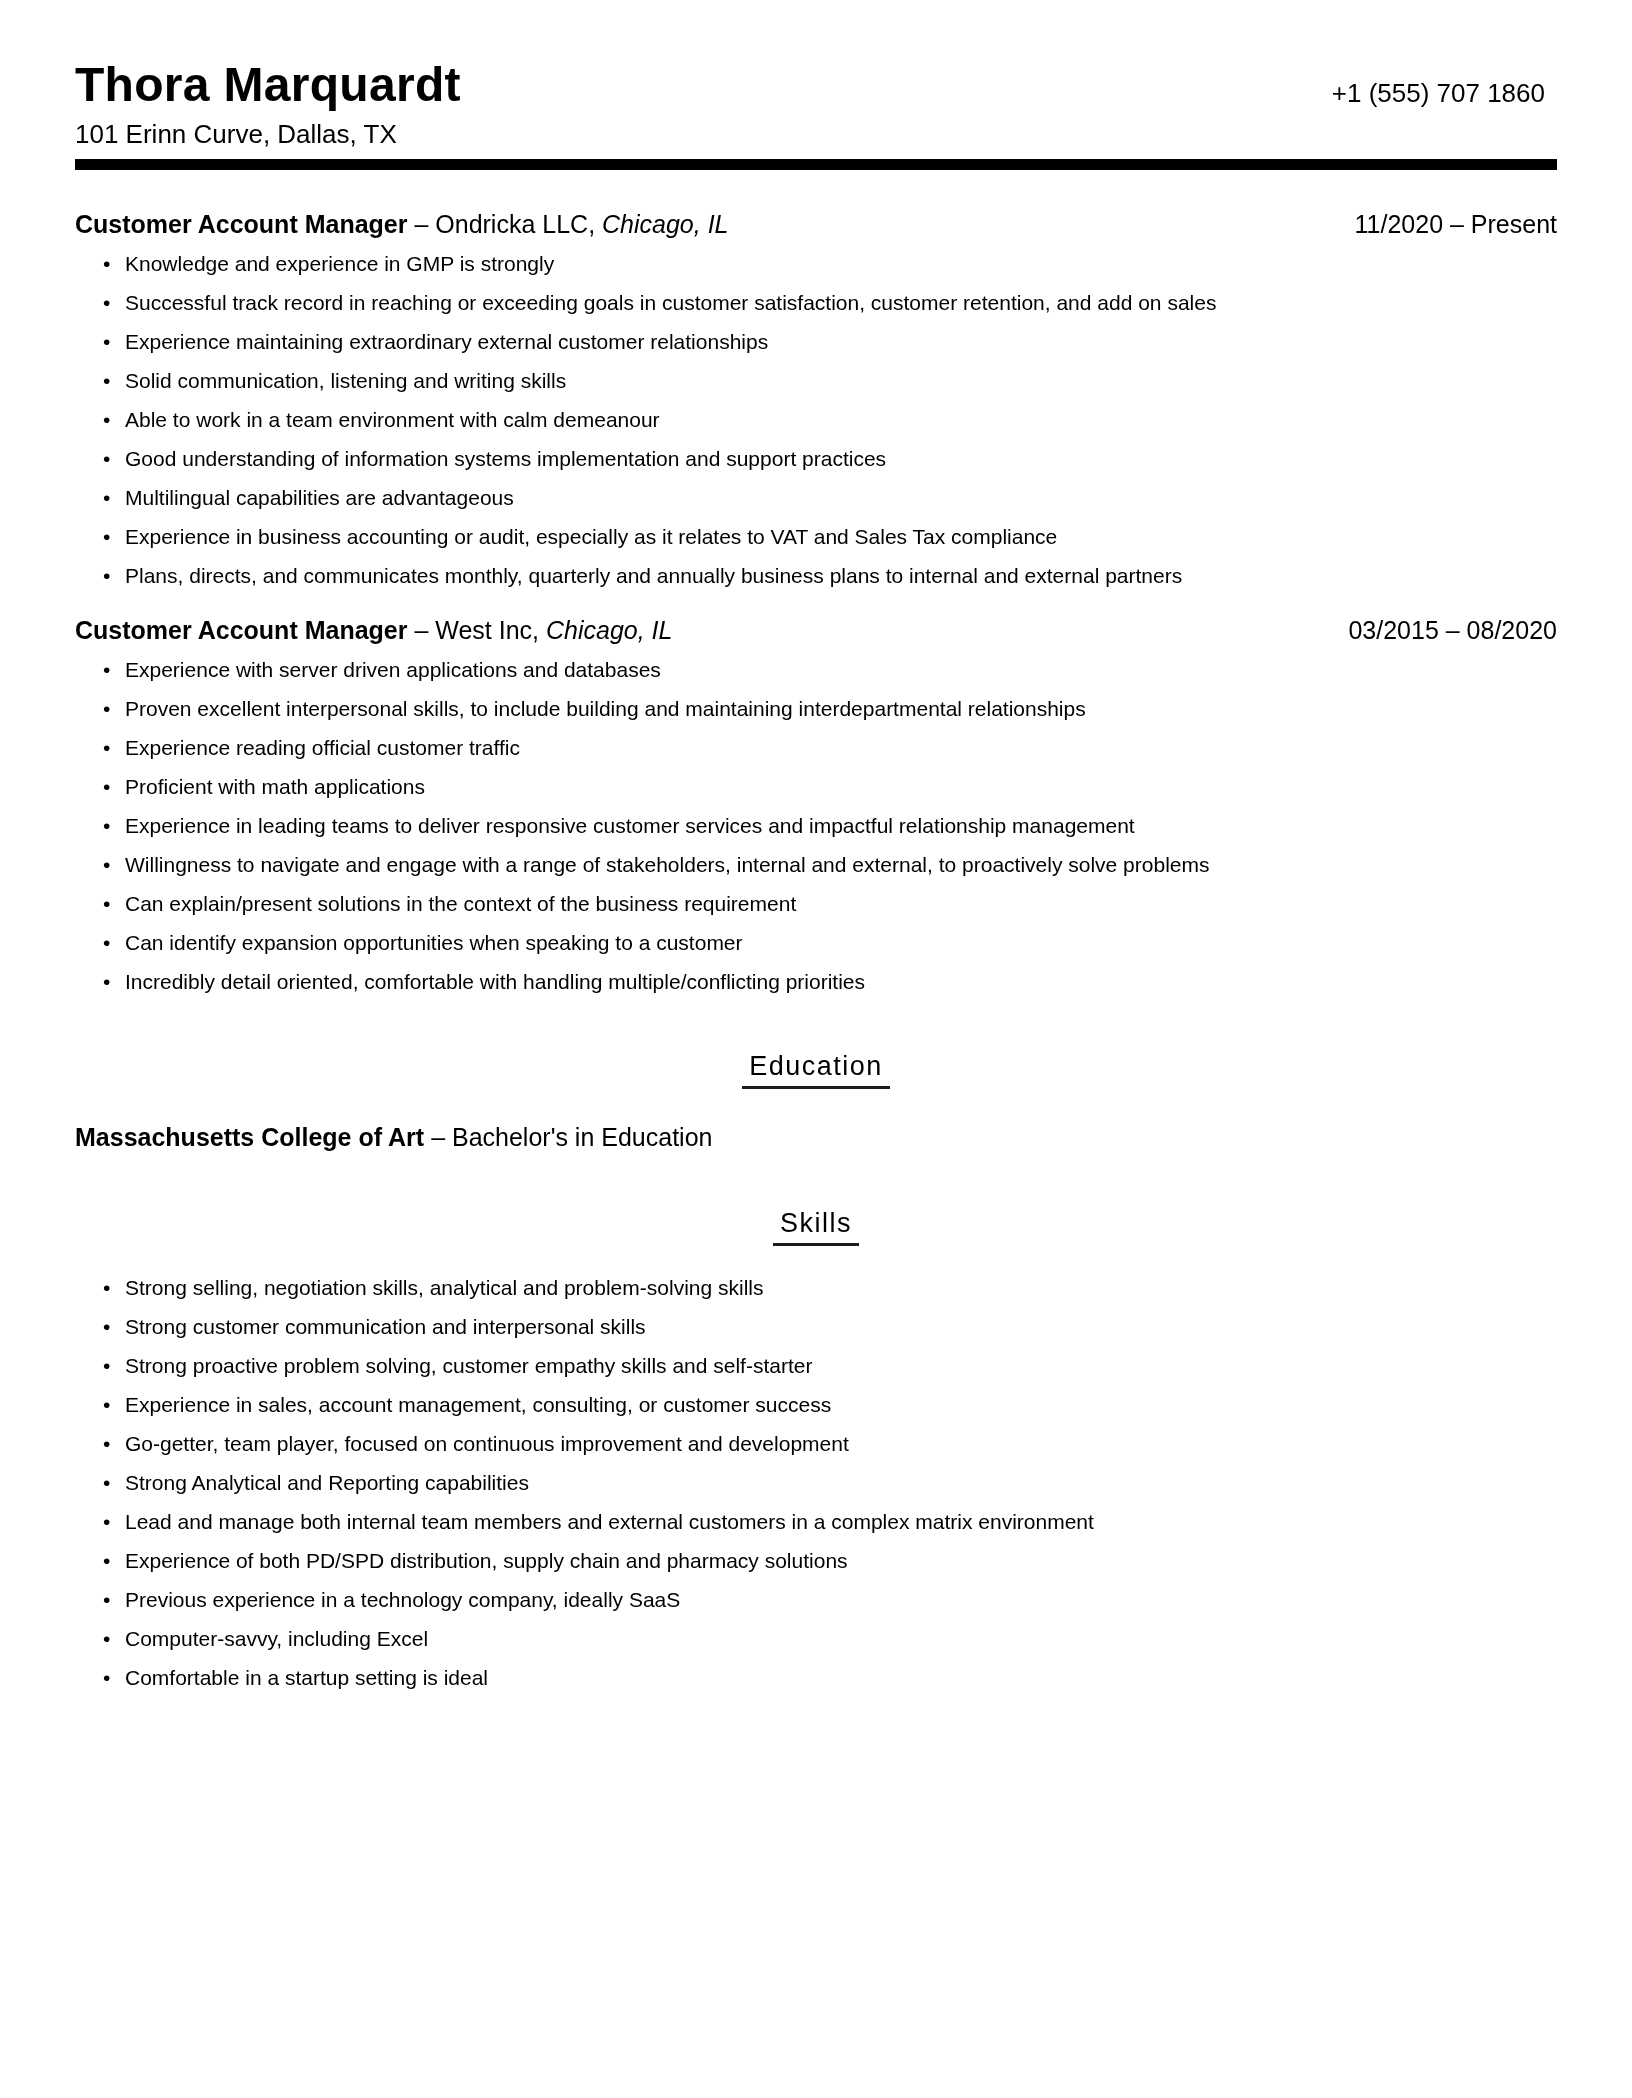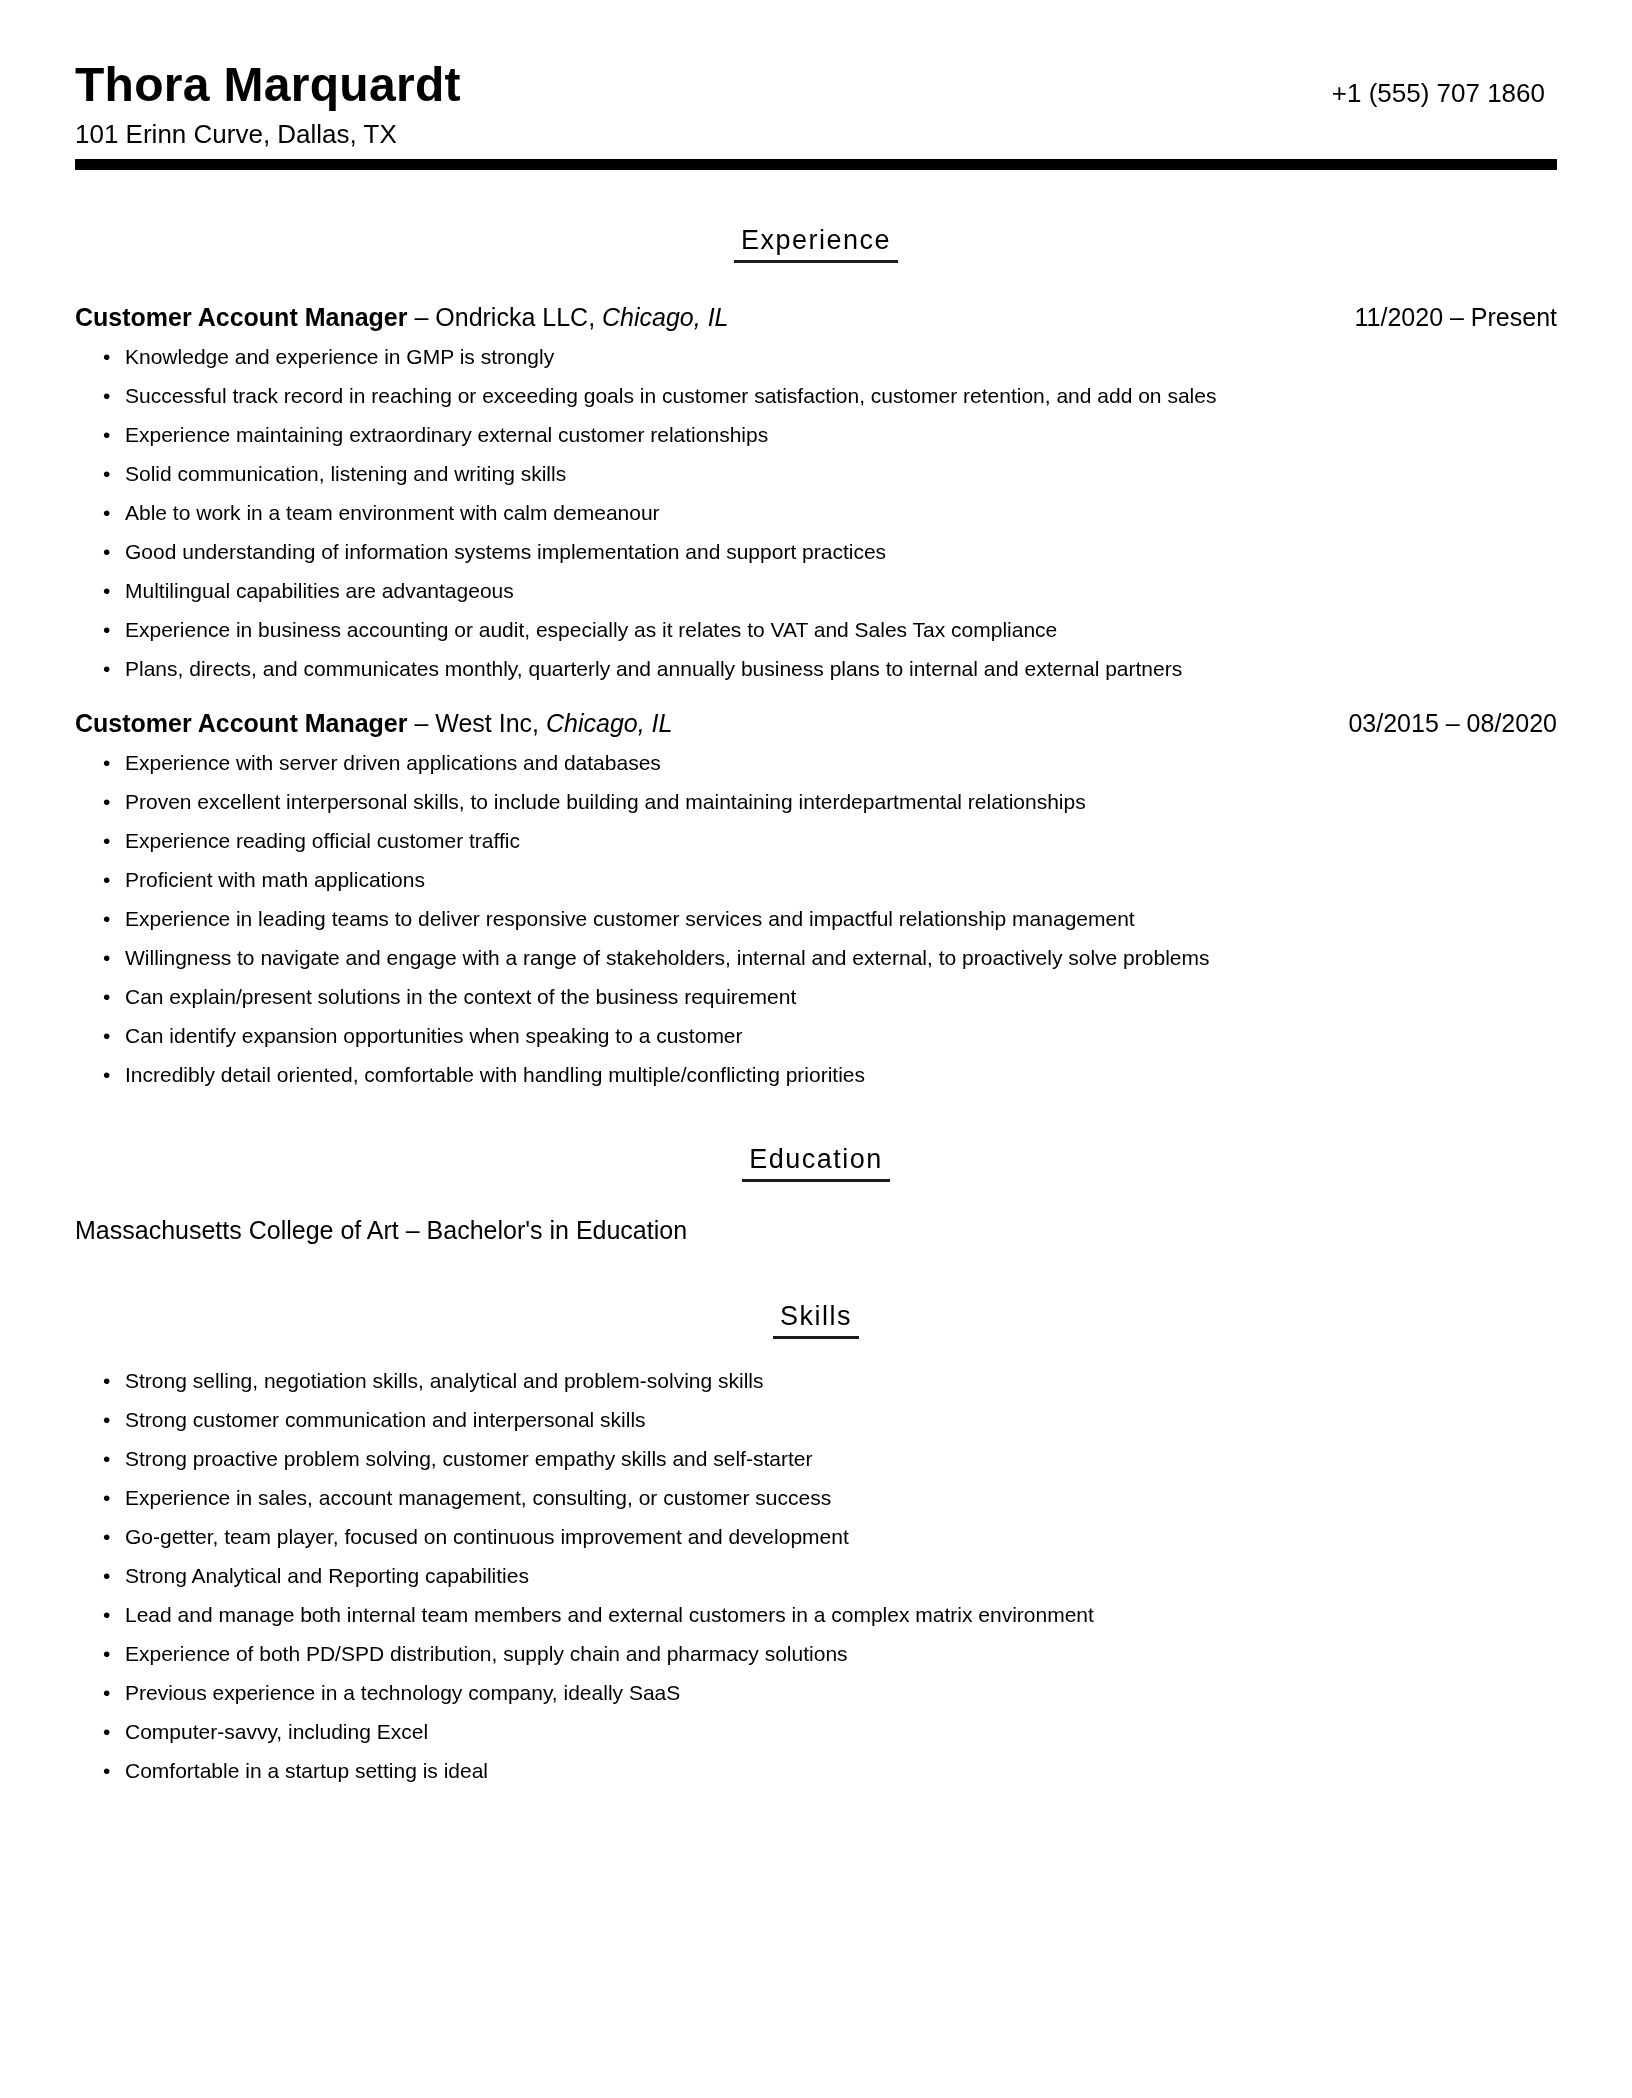--- a/index.html
+++ b/index.html
@@ -46,41 +46,38 @@
     position: relative;
     padding-left: 50px;
     font-size: 21px;
     line-height: 28px;
     margin-bottom: 11px;
   }
   ul.bullets li::before { content: "\2022"; position: absolute; left: 28px; top: 0; }
 
   
   .edu-line { margin-top: 32px; font-size: 25px; line-height: 1.28; }
-  .school { font-weight: 400; }
+  .school { font-weight: 700; }
 
   
   .skills-list { margin-top: 28px !important; }
 </style>
 </head>
 <body>
 
 <div class="page">
 
   <header class="header">
     <div class="name">Thora Marquardt</div>
     <div class="address">101 Erinn Curve, Dallas, TX</div>
     <div class="phone">+1 (555) 707 1860</div>
     <div class="rule"></div>
   </header>
 
   <section>
-    <div class="sec-title-row">
-      <h2 class="sec-title">Experience</h2>
-    </div>
 
     <div class="job">
       <div class="job-line">
         <div class="job-left">
           <span class="role">Customer Account Manager</span>
           <span class="dash">–</span>
           <span class="company">Ondricka LLC,</span>
           <span class="loc">Chicago, IL</span>
         </div>
         <div class="dates">11/2020 – Present</div>

